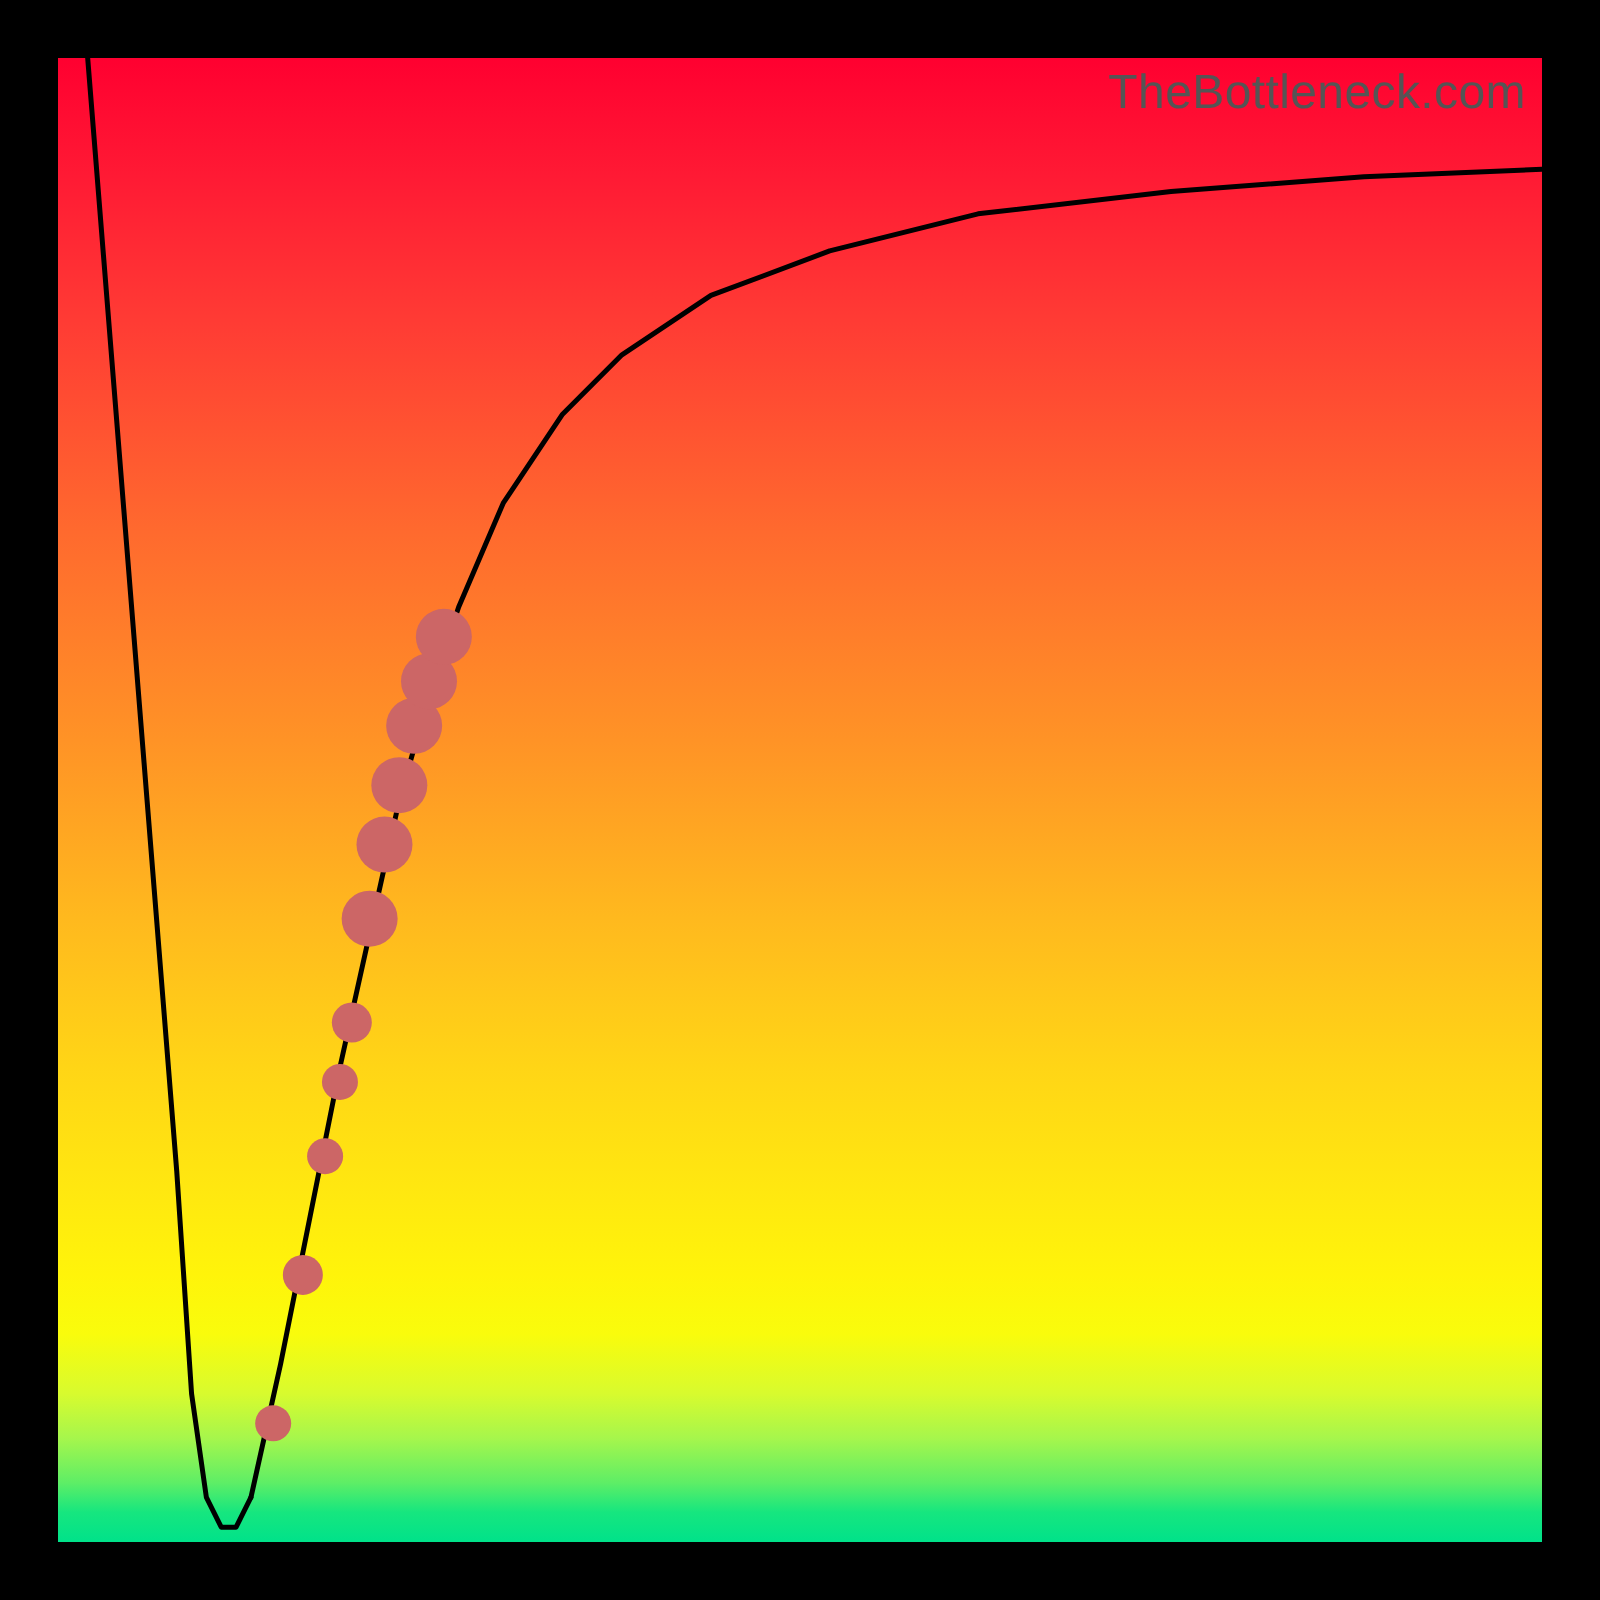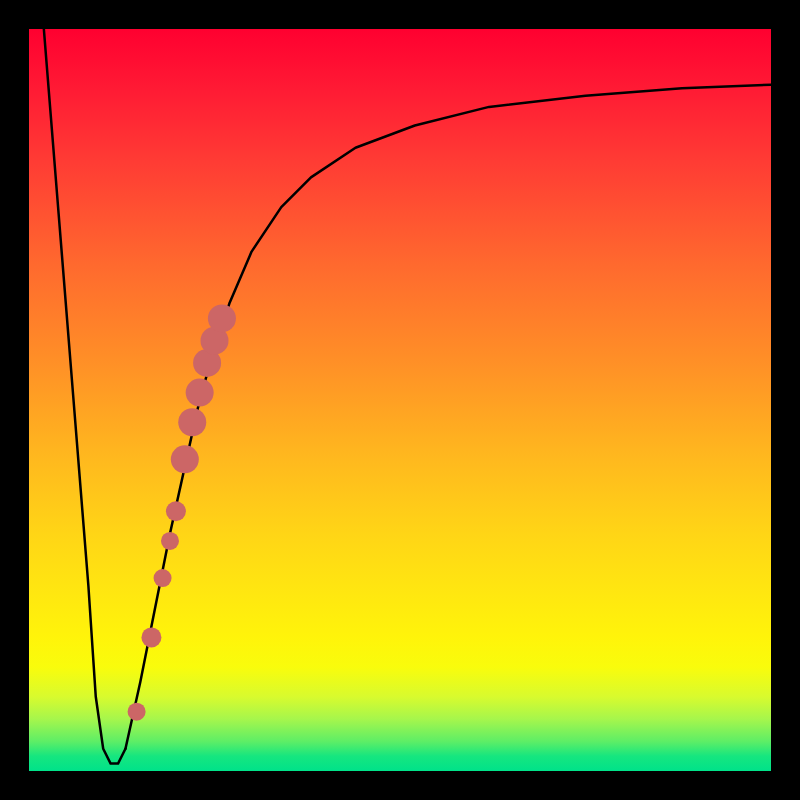--- a/index.html
+++ b/index.html
@@ -59,20 +59,21 @@
     width: 742px;
     height: 742px;
     z-index: 3;
   }
 </style>
 </head>
 <body>
 
 <div class="frame">
   <div class="plot-area">
+    <div class="watermark">TheBottleneck.com</div>
     <svg class="curves" viewBox="0 0 742 742" preserveAspectRatio="none">
       <g id="lines-layer">
           <path d="M14.84 0 L29.68 185.5 L44.519999999999996 371 L59.36 556.5 L66.78 667.8 L74.2 719.74 L81.62 734.58 L89.03999999999999 734.58 L96.46000000000001 719.74" fill="none" stroke="#000000" stroke-width="2.5" stroke-linecap="round" stroke-linejoin="round"></path>
           <path d="M96.46000000000001 719.74 L111.3 652.96 L126.14000000000001 578.76 L140.98 504.56 L155.82 437.78000000000003 L170.66 371 L185.5 319.06000000000006 L200.34 274.54 L222.6 222.60000000000002 L252.28000000000003 178.08000000000004 L281.96 148.39999999999998 L326.48 118.72000000000003 L385.84000000000003 96.46000000000004 L460.04 77.90999999999997 L556.5 66.77999999999997 L652.96 59.360000000000014 L742 55.64999999999998" fill="none" stroke="#000000" stroke-width="2.5" stroke-linecap="round" stroke-linejoin="round"></path>
         </g>
       <g id="dots-layer">
           <circle cx="122.43" cy="608.44" r="10" fill="#cc6666"></circle>
           <circle cx="133.56" cy="549.0799999999999" r="9" fill="#cc6666"></circle>
           <circle cx="140.98" cy="511.98" r="9" fill="#cc6666"></circle>
           <circle cx="146.916" cy="482.3" r="10" fill="#cc6666"></circle>

